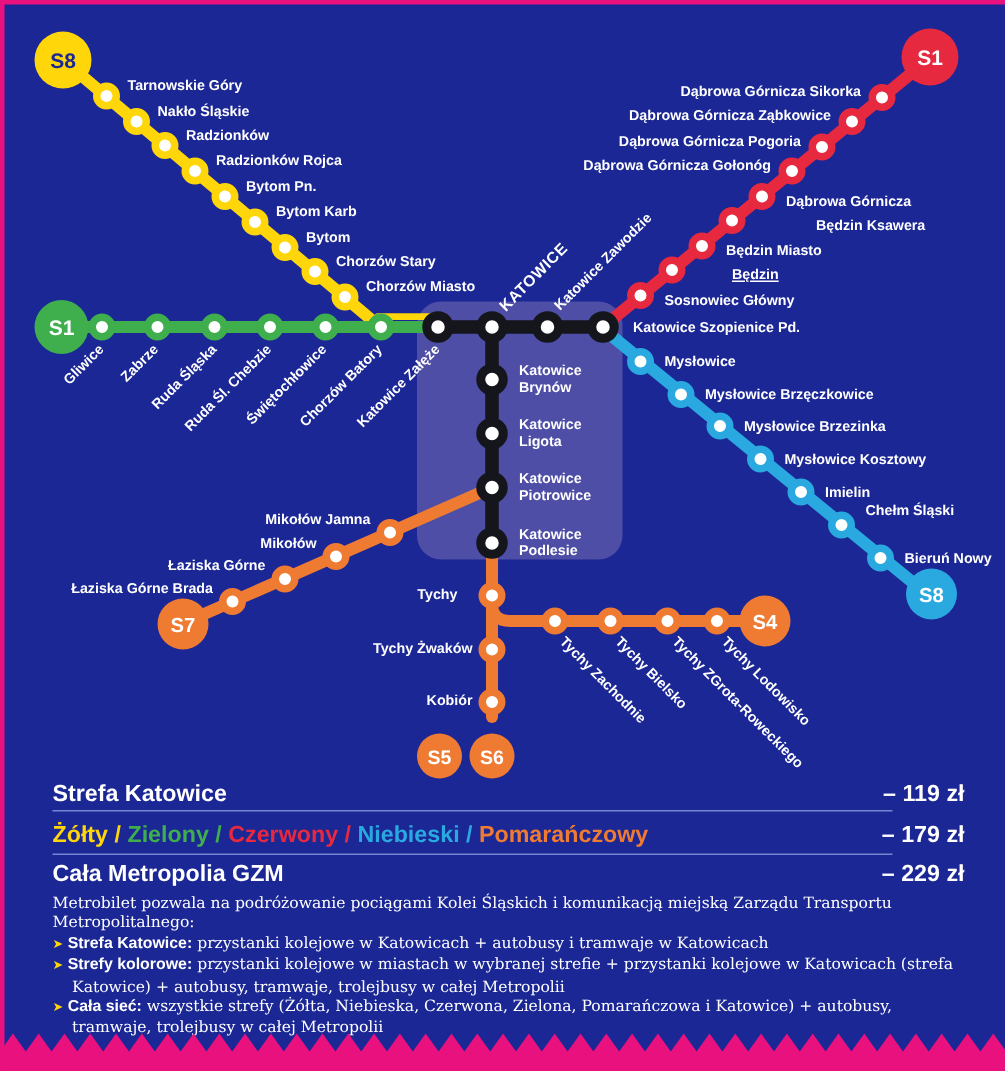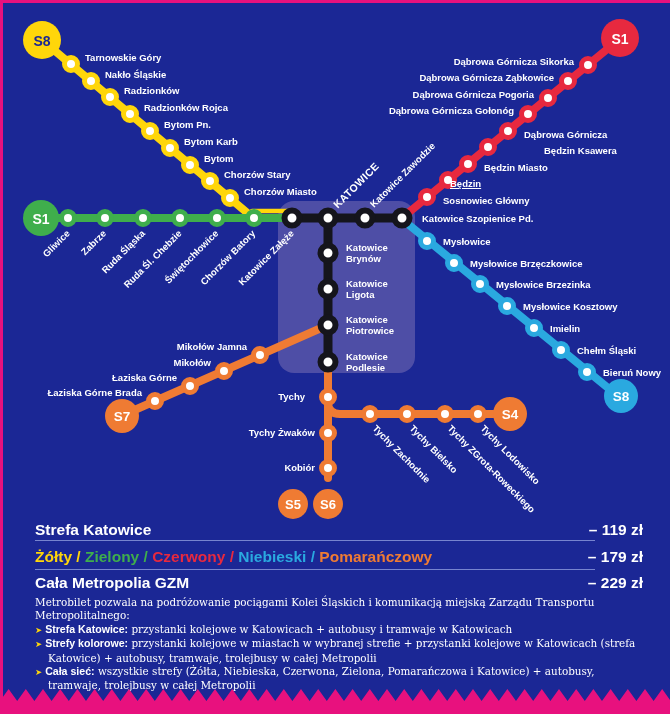--- a/index.html
+++ b/index.html
@@ -160,28 +160,28 @@
       <div class="lbl m-t2" style="left: 346px; top: 278px;">Katowice<br>Ligota</div>
       <div class="lbl m-t2" style="left: 346px; top: 314px;">Katowice<br>Piotrowice</div>
       <div class="lbl m-t2" style="left: 346px; top: 351px;">Katowice<br>Podlesie</div>
       <div class="lbl m-l" style="right: 96px; top: 57px;">Dąbrowa Górnicza Sikorka</div>
       <div class="lbl m-l" style="right: 116px; top: 73px;">Dąbrowa Górnicza Ząbkowice</div>
       <div class="lbl m-l" style="right: 136px; top: 90px;">Dąbrowa Górnicza Pogoria</div>
       <div class="lbl m-l" style="right: 156px; top: 106px;">Dąbrowa Górnicza Gołonóg</div>
       <div class="lbl m-r" style="left: 524px; top: 130px; text-align: center;">Dąbrowa Górnicza</div>
       <div class="lbl m-r" style="left: 504px; top: 146px; margin-left: 40px;">Będzin Ksawera</div>
       <div class="lbl m-r" style="left: 484px; top: 163px;">Będzin Miasto</div>
-      <div class="lbl m-r" style="left: 450px; top: 179px; text-decoration: underline;">Będzin</div>
+      <div class="lbl m-r" style="left: 488px; top: 179px; text-decoration: underline;">Będzin</div>
       <div class="lbl m-r" style="left: 443px; top: 196px;">Sosnowiec Główny</div>
       <div class="lbl m-r" style="left: 443px; top: 237px;">Mysłowice</div>
       <div class="lbl m-r" style="left: 470px; top: 259px;">Mysłowice Brzęczkowice</div>
       <div class="lbl m-r" style="left: 496px; top: 280px;">Mysłowice Brzezinka</div>
       <div class="lbl m-r" style="left: 523px; top: 302px;">Mysłowice Kosztowy</div>
       <div class="lbl m-r" style="left: 550px; top: 324px;">Imielin</div>
-      <div class="lbl m-r" style="left: 577px; top: 346px;">Chełm Śląski</div>
+      <div class="lbl m-r" style="left: 577px; top: 336px;">Chełm Śląski</div>
       <div class="lbl m-r" style="left: 603px; top: 368px;">Bieruń Nowy</div>
     </div>
 
   <div>
     <div class="prow" style="top:521px">
       <span>Strefa Katowice</span>
       <span class="price">– 119 zł</span>
     </div>
     <div class="psep" style="top:540px"></div>
     <div class="prow" style="top:548px">

